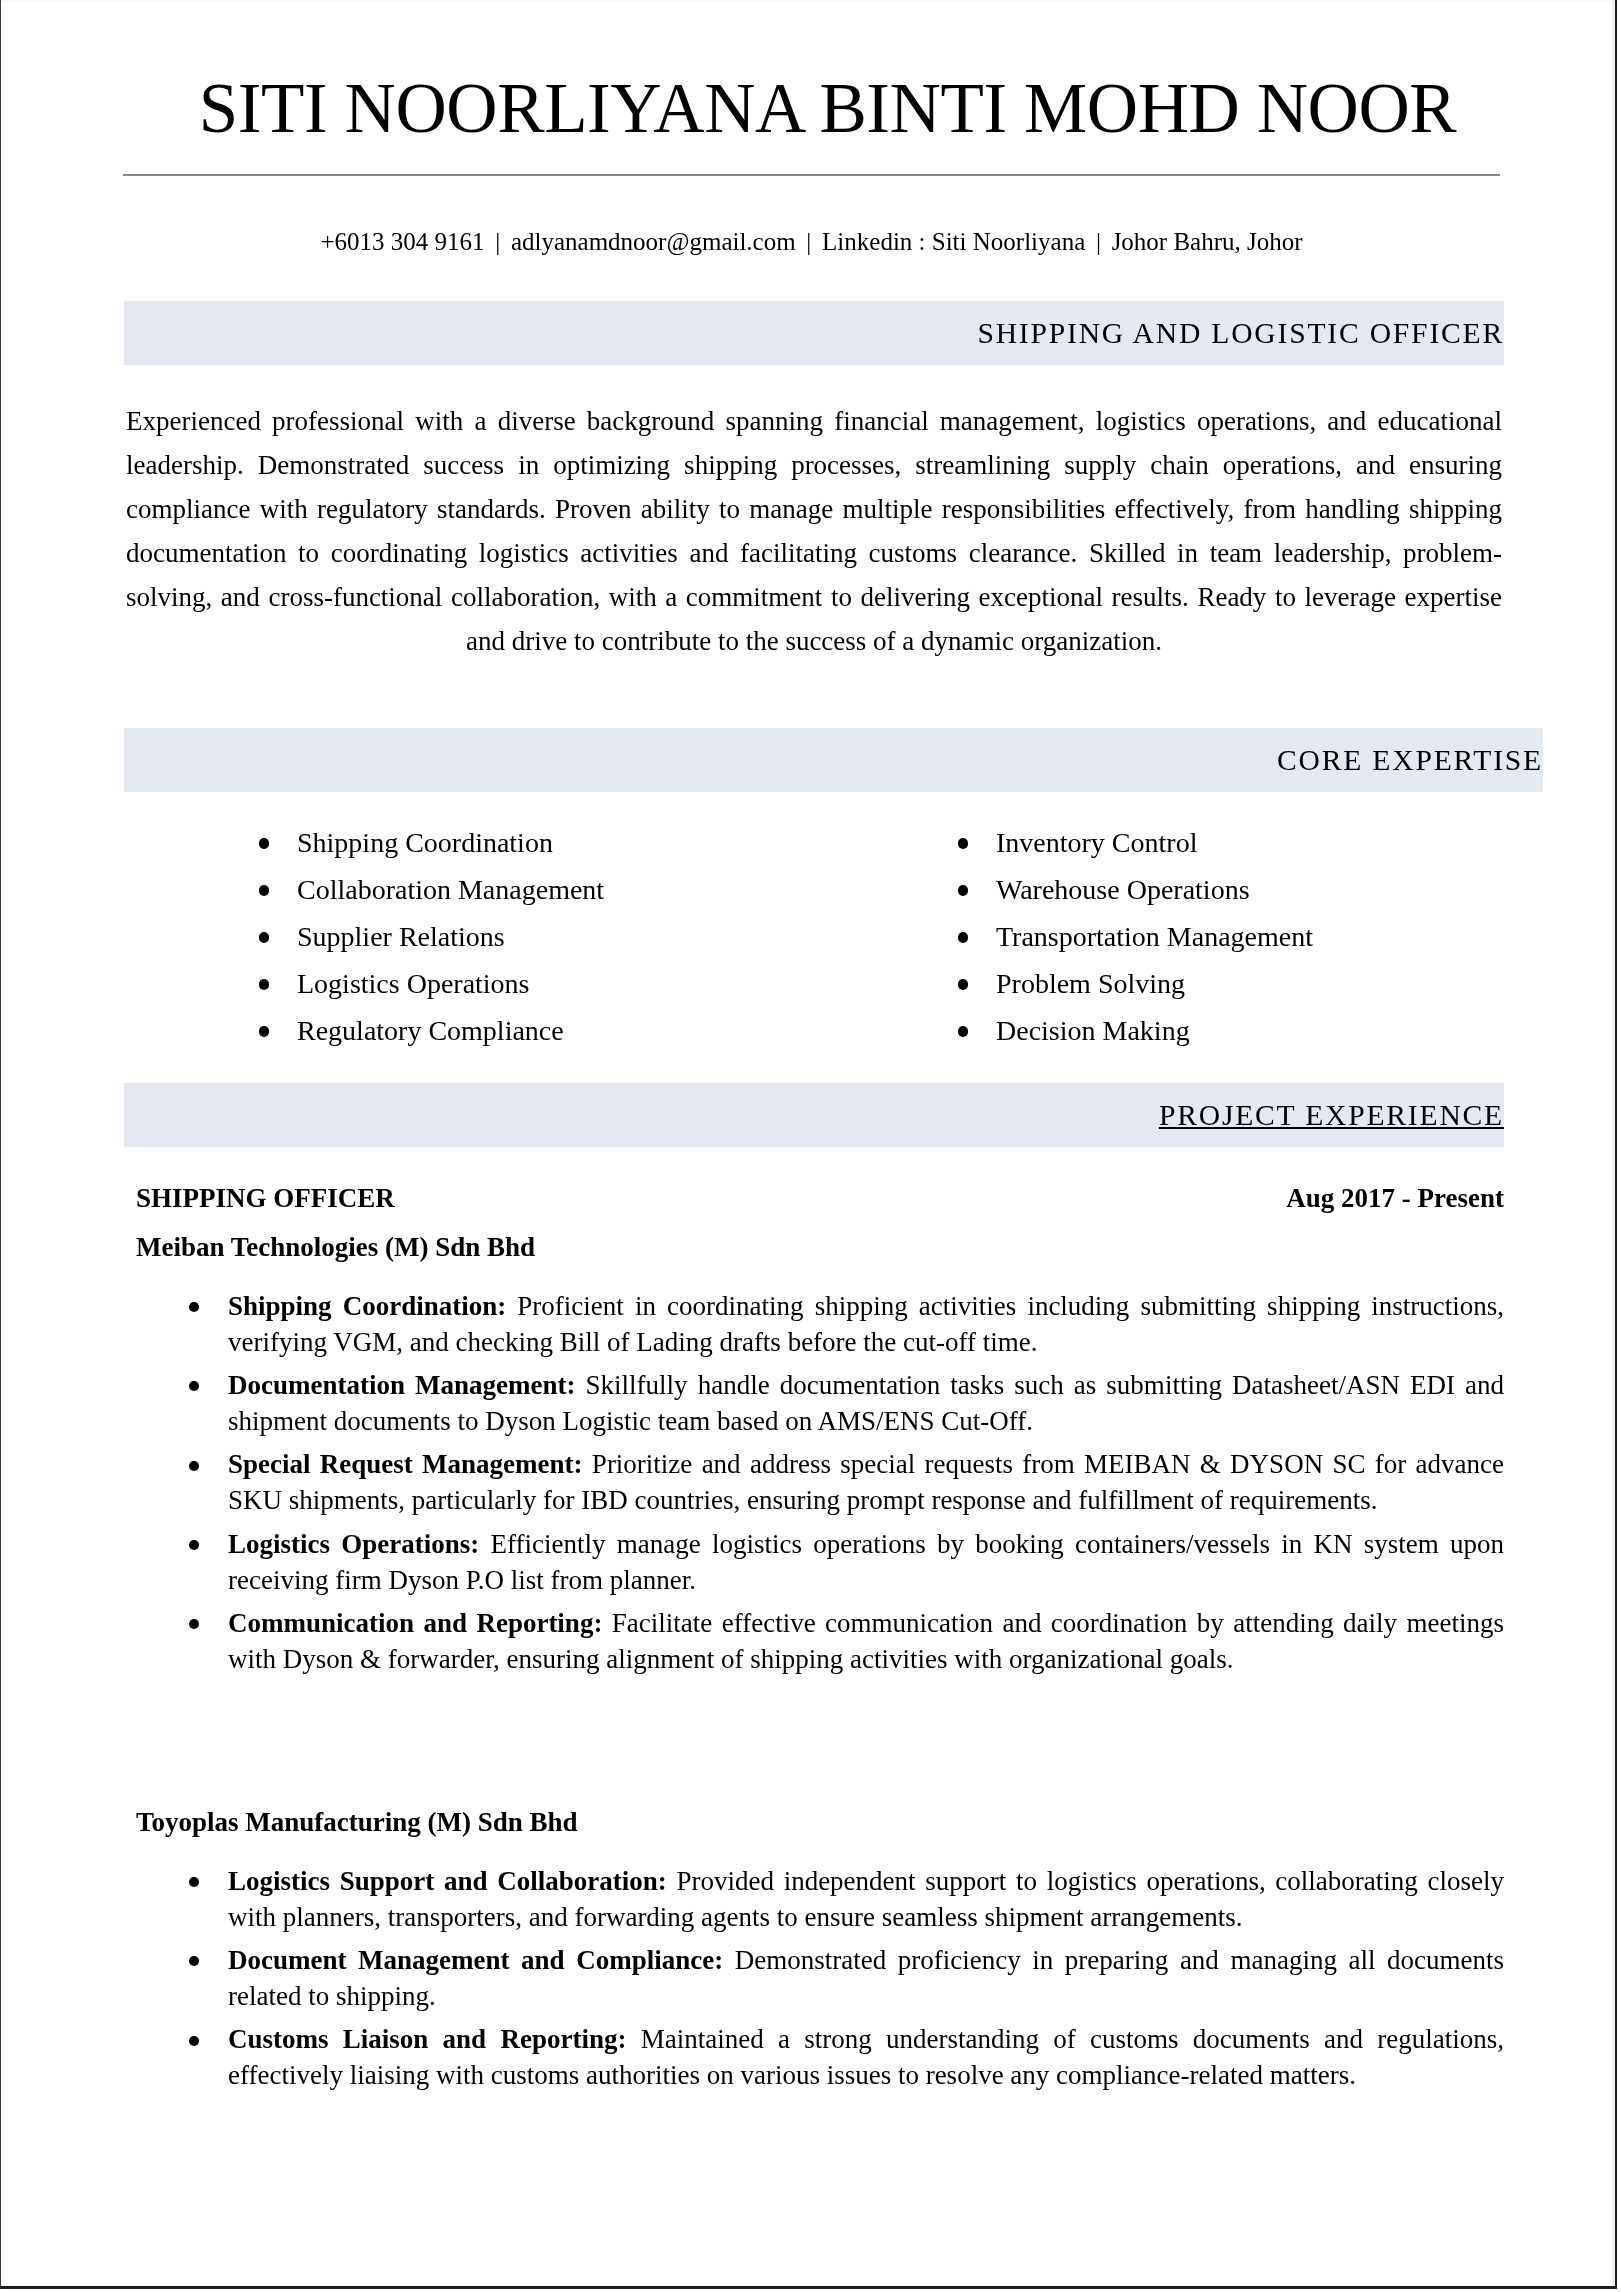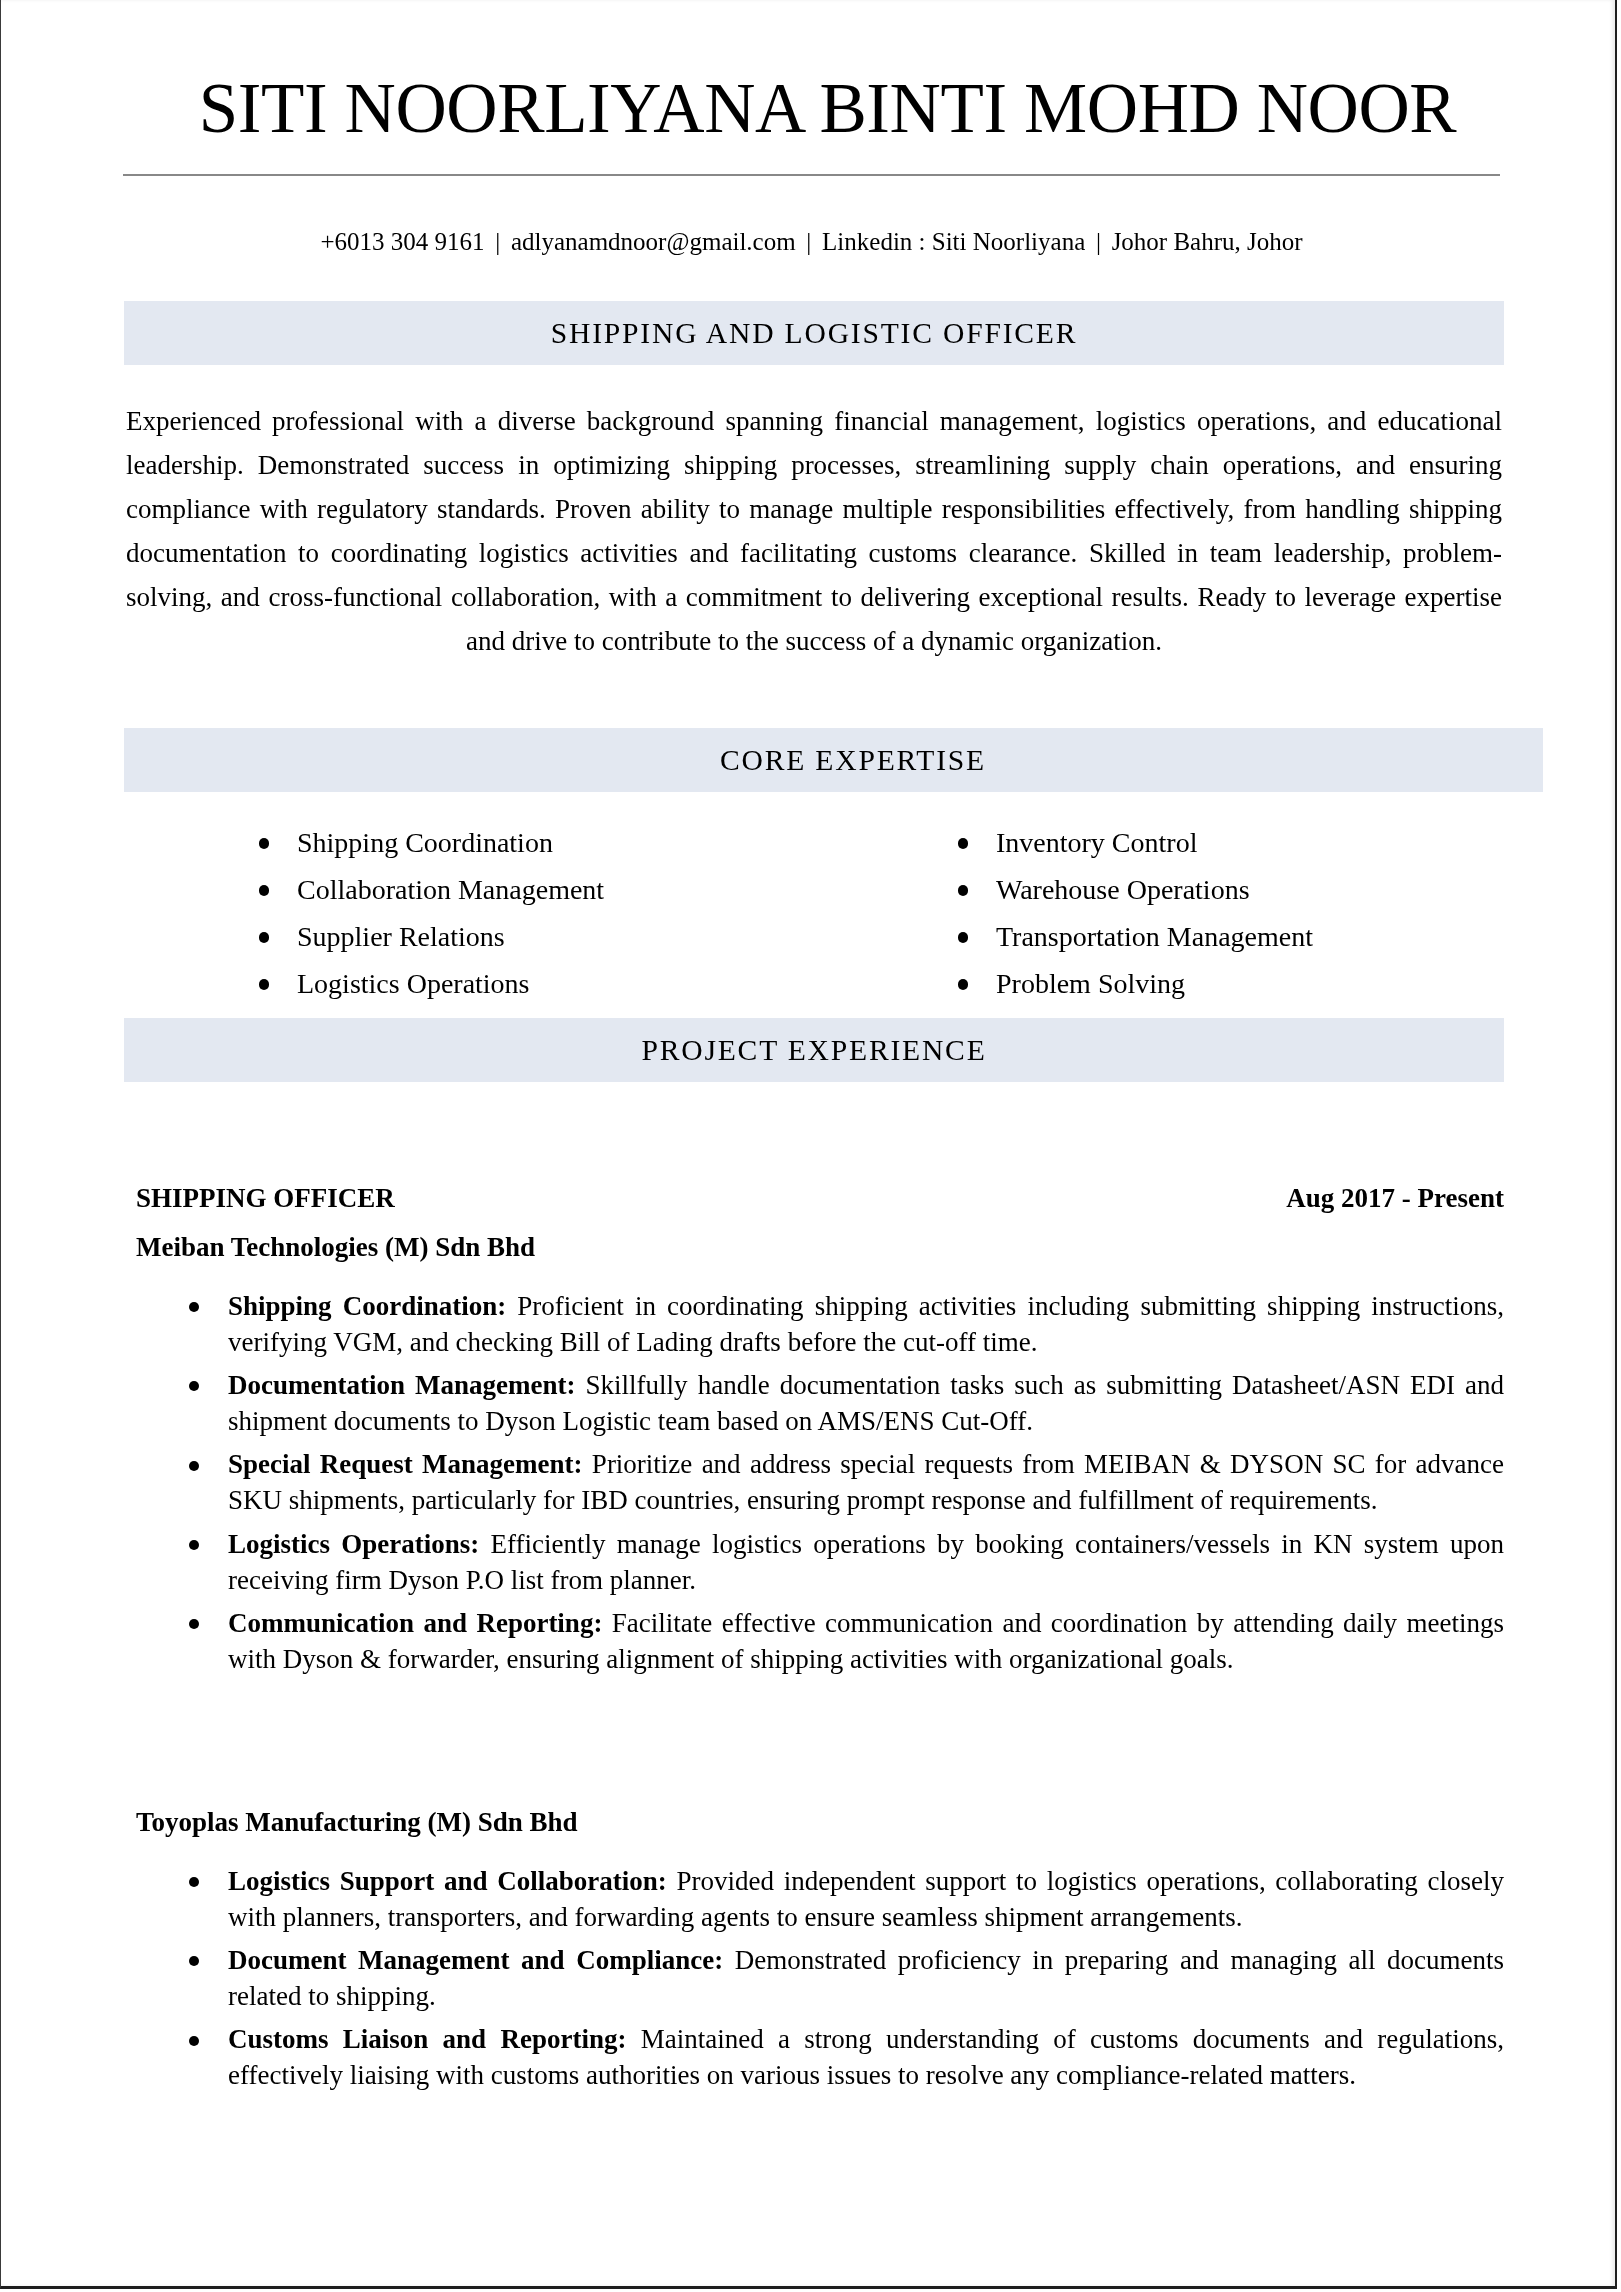--- a/index.html
+++ b/index.html
@@ -59,21 +59,21 @@
     .contact .sep {
       display: inline-block;
       margin: 0 10.7px;
     }
     .band {
       position: absolute;
       left: 123px;
       width: 1380px;
       height: 64px;
       background: #e3e8f1;
-      text-align: center;
+      text-align: right;
       font-size: 29.6px;
       line-height: 64px;
       letter-spacing: 1.8px;
     }
     .summary {
       position: absolute;
       left: 125px;
       width: 1376px;
       top: 399px;
       font-size: 27px;
@@ -185,21 +185,21 @@
     </ul>
     <ul class="col2">
       <li><span class="dot"></span><span>Inventory Control</span></li>
       <li><span class="dot"></span><span>Warehouse Operations</span></li>
       <li><span class="dot"></span><span>Transportation Management</span></li>
       <li><span class="dot"></span><span>Problem Solving</span></li>
       <li><span class="dot"></span><span>Decision Making</span></li>
     </ul>
   </div>
 
-  <div class="band" style="top:1018px;">PROJECT EXPERIENCE</div>
+  <div class="band" style="top:1083px;text-decoration:underline;">PROJECT EXPERIENCE</div>
 
   <div class="job-head" style="top:1180px;">
     <span class="title">SHIPPING OFFICER</span>
     <span class="dates">Aug 2017 - Present</span>
   </div>
   <div class="company" style="top:1229px;">Meiban Technologies (M) Sdn Bhd</div>
 
   <ul class="bullets" style="top:1288px;">
     <li><span class="dot"></span><b>Shipping Coordination:</b><span> Proficient in coordinating shipping activities including submitting shipping instructions, verifying VGM, and checking Bill of Lading drafts before the cut-off time.</span></li>
     <li><span class="dot"></span><b>Documentation Management:</b><span> Skillfully handle documentation tasks such as submitting Datasheet/ASN EDI and shipment documents to Dyson Logistic team based on AMS/ENS Cut-Off.</span></li>

